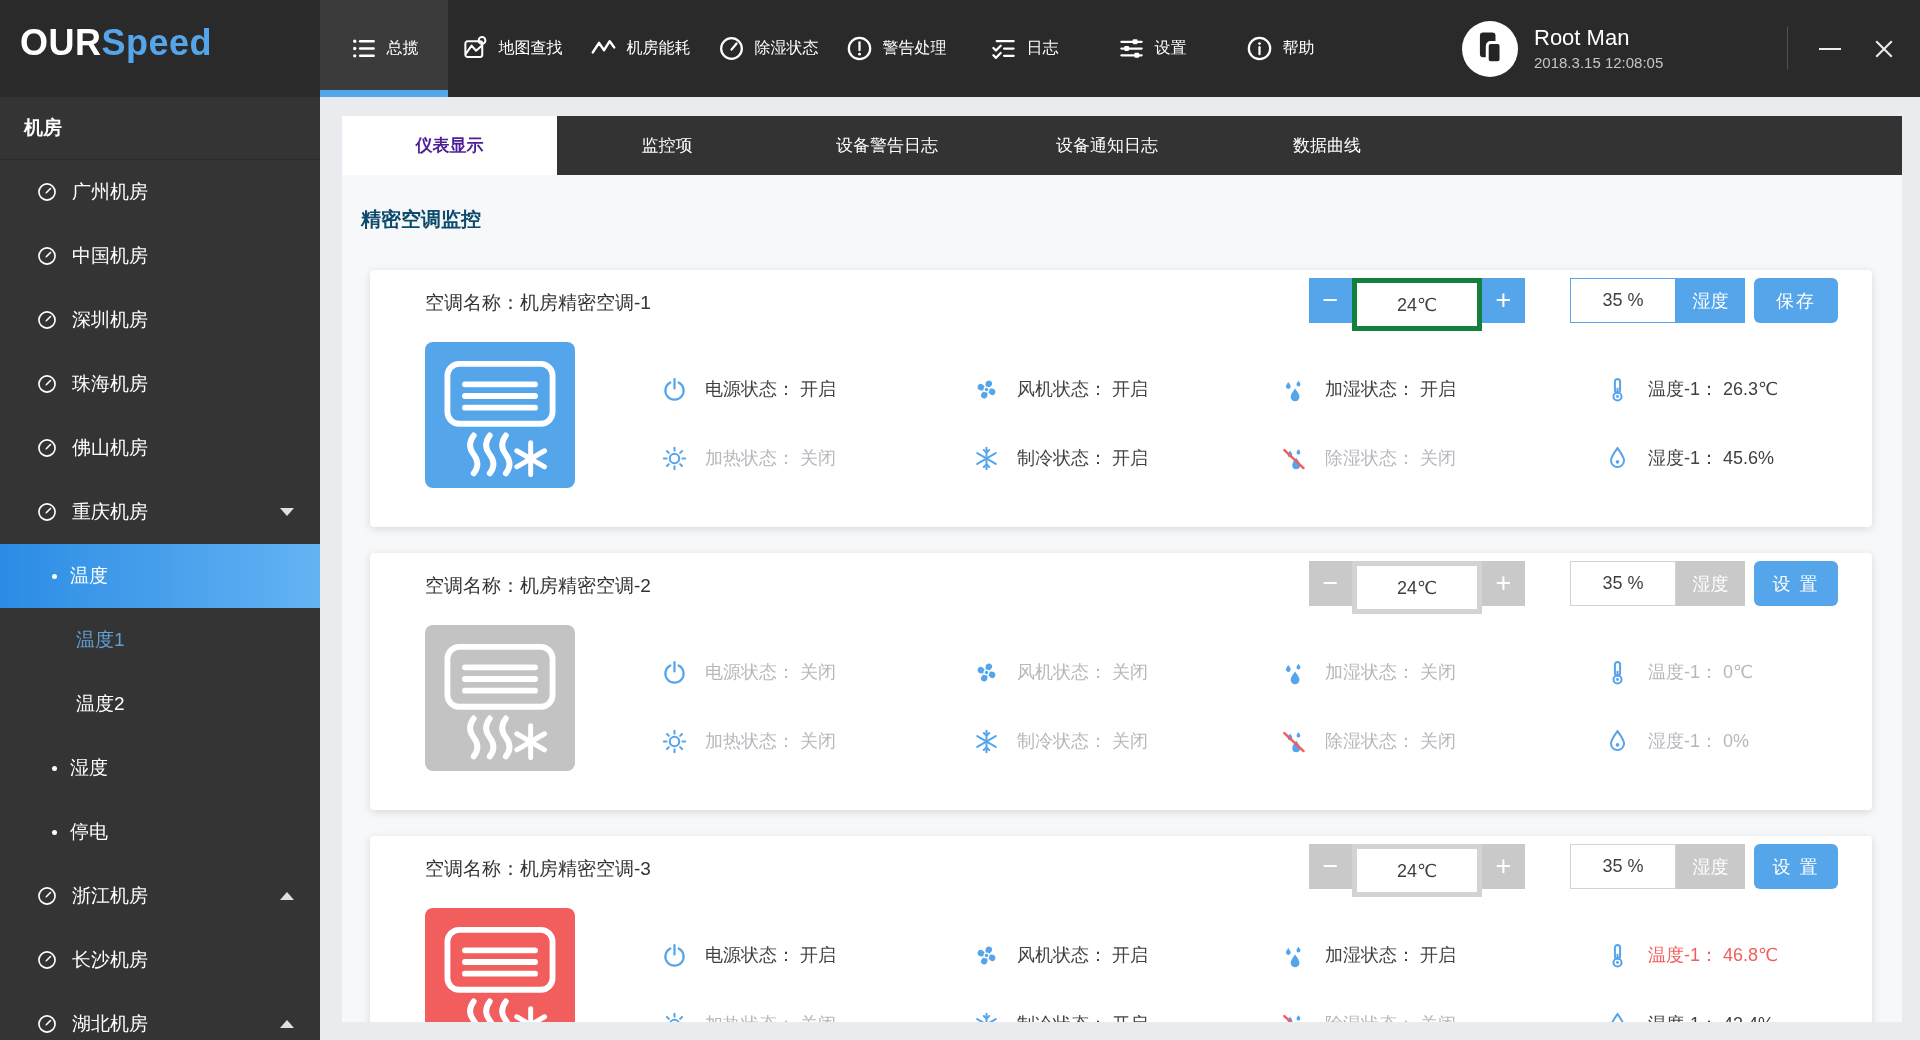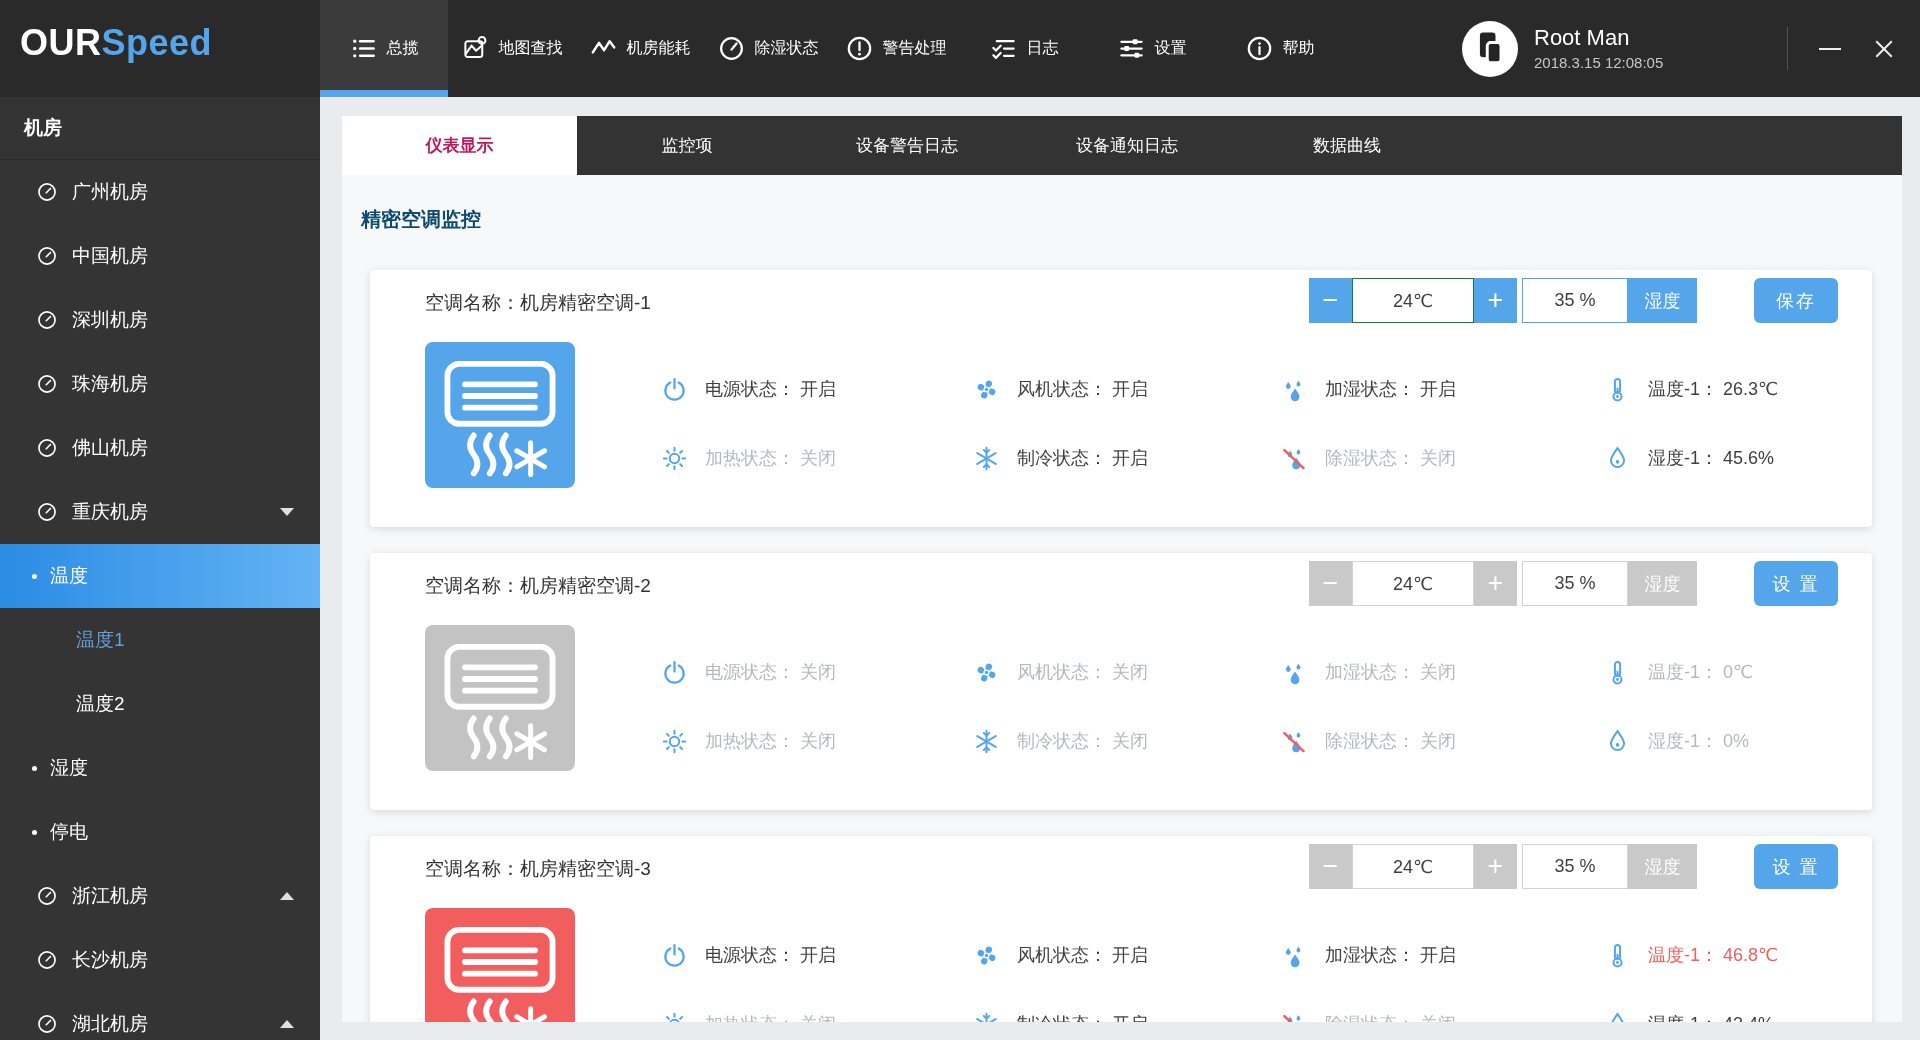--- a/index.html
+++ b/index.html
@@ -32,46 +32,46 @@
   .min-glyph{width:22px;height:2px;background:#eee}
   .x-glyph{position:relative;width:22px;height:22px}
   .x-glyph::before,.x-glyph::after{content:"";position:absolute;left:0;top:10px;width:22px;height:2px;background:#eee}
   .x-glyph::before{transform:rotate(45deg)}
   .x-glyph::after{transform:rotate(-45deg)}
   
   .sidebar{position:absolute;left:0;top:97px;width:320px;height:943px;background:#343434;color:#fff;overflow:hidden;z-index:4}
   .side-header{height:62px;display:flex;align-items:center;padding-left:24px;font-size:19px;font-weight:700;border-bottom:1px solid #2a2a2a}
   .side-item{height:64px;display:flex;align-items:center;font-size:19px;cursor:pointer;color:#fff}
   .side-item.lvl1{padding-left:36px}
-  .side-item.lvl2{padding-left:32px}
+  .side-item.lvl2{padding-left:52px}
   .side-item.lvl3{padding-left:76px}
   .gicon{width:22px;height:22px;color:#fff;margin-right:14px;flex:none}
   .gicon svg{width:100%;height:100%;display:block}
   .bullet{width:5px;height:5px;border-radius:50%;background:#fff;margin-right:13px;flex:none}
   .caret{margin-left:auto;margin-right:26px;width:0;height:0;flex:none}
   .caret.down{border-left:7px solid transparent;border-right:7px solid transparent;border-top:8px solid #dfe0e1}
   .caret.up{border-left:7px solid transparent;border-right:7px solid transparent;border-bottom:8px solid #dfe0e1}
   
   .main{position:absolute;left:320px;top:97px;width:1600px;height:943px;background:#e9ebee}
   .panel{position:absolute;left:22px;top:19px;right:18px;bottom:18px;background:#f7f8f9;overflow:hidden}
   .tabs{display:flex;height:59px}
   .tab{display:flex;align-items:center;justify-content:center;font-size:17px;cursor:pointer}
-  .tab.active{width:235px;background:#fff;color:#be185d;font-weight:700}
+  .tab.active{width:215px;background:#fff;color:#4c1d95;font-weight:700}
   .tab-strip{flex:1;background:#333;display:flex}
   .tab-strip .tab{width:220px;color:#fff}
   .section-title{margin:30px 0 37px 19px;height:28px;line-height:28px;font-size:20px;font-weight:700;color:#0c4a6e}
   .cards{padding-left:28px}
   .card{position:relative;width:1502px;height:257px;background:#fff;border-radius:4px;box-shadow:0 2px 8px rgba(0,0,0,.13);margin-bottom:26px}
   .card-name{position:absolute;left:55px;top:20px;font-size:19px;color:#333;line-height:26px}
   .unit{position:absolute;left:55px;top:72px;width:150px;height:146px;border-radius:8px}
   .unit svg{width:100%;height:100%;display:block}
   .stepper{position:absolute;left:939px;top:8px;height:45px;display:flex}
   .step-btn{width:43px;height:45px;background:#55a5eb;color:#fff;font-size:27px;display:flex;align-items:center;justify-content:center;cursor:pointer;user-select:none}
-  .step-value{width:120px;height:43px;border:1px solid #15803d;background:#fff;color:#3f3f3f;font-size:18px;display:flex;align-items:center;justify-content:center}
-  .humgroup{position:absolute;left:1152px;top:8px;height:45px;display:flex}
+  .step-value{width:120px;height:43px;border:5px solid #15803d;background:#fff;color:#3f3f3f;font-size:18px;display:flex;align-items:center;justify-content:center}
+  .humgroup{position:absolute;left:1200px;top:8px;height:45px;display:flex}
   .hum-value{width:104px;height:43px;border:1px solid #55a5eb;background:#fff;color:#3f3f3f;font-size:18px;display:flex;align-items:center;justify-content:center}
   .hum-btn{width:69px;height:45px;background:#55a5eb;color:#fff;font-size:18px;display:flex;align-items:center;justify-content:center;cursor:pointer}
   .action-btn{position:absolute;left:1384px;top:8px;width:84px;height:45px;background:#55a5eb;color:#fff;font-size:18px;letter-spacing:2px;display:flex;align-items:center;justify-content:center;border-radius:6px;cursor:pointer}
   .card.disabled .step-btn{background:#c9c9c9}
   .card.disabled .step-value{border-color:#d3d3d3}
   .card.disabled .hum-value{border-color:#d3d3d3}
   .card.disabled .hum-btn{background:#c9c9c9}
   .statuses{position:absolute;left:291px;top:101px;display:grid;grid-template-columns:312px 308px 323px auto;grid-auto-rows:36px;row-gap:33px}
   .status{display:flex;align-items:center}
   .sicon{width:27px;height:27px;color:#55a5eb;margin-right:17px;flex:none}

